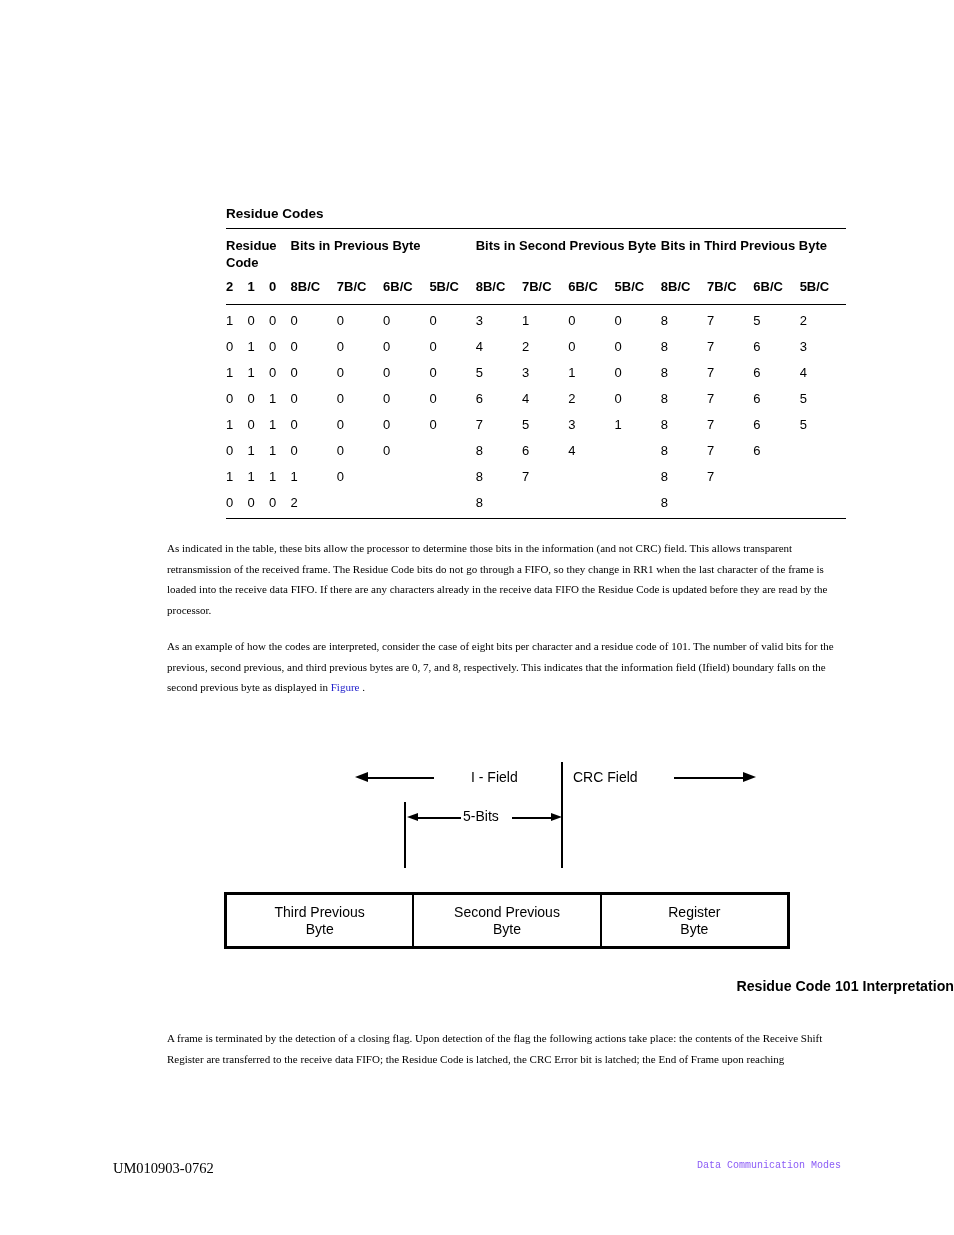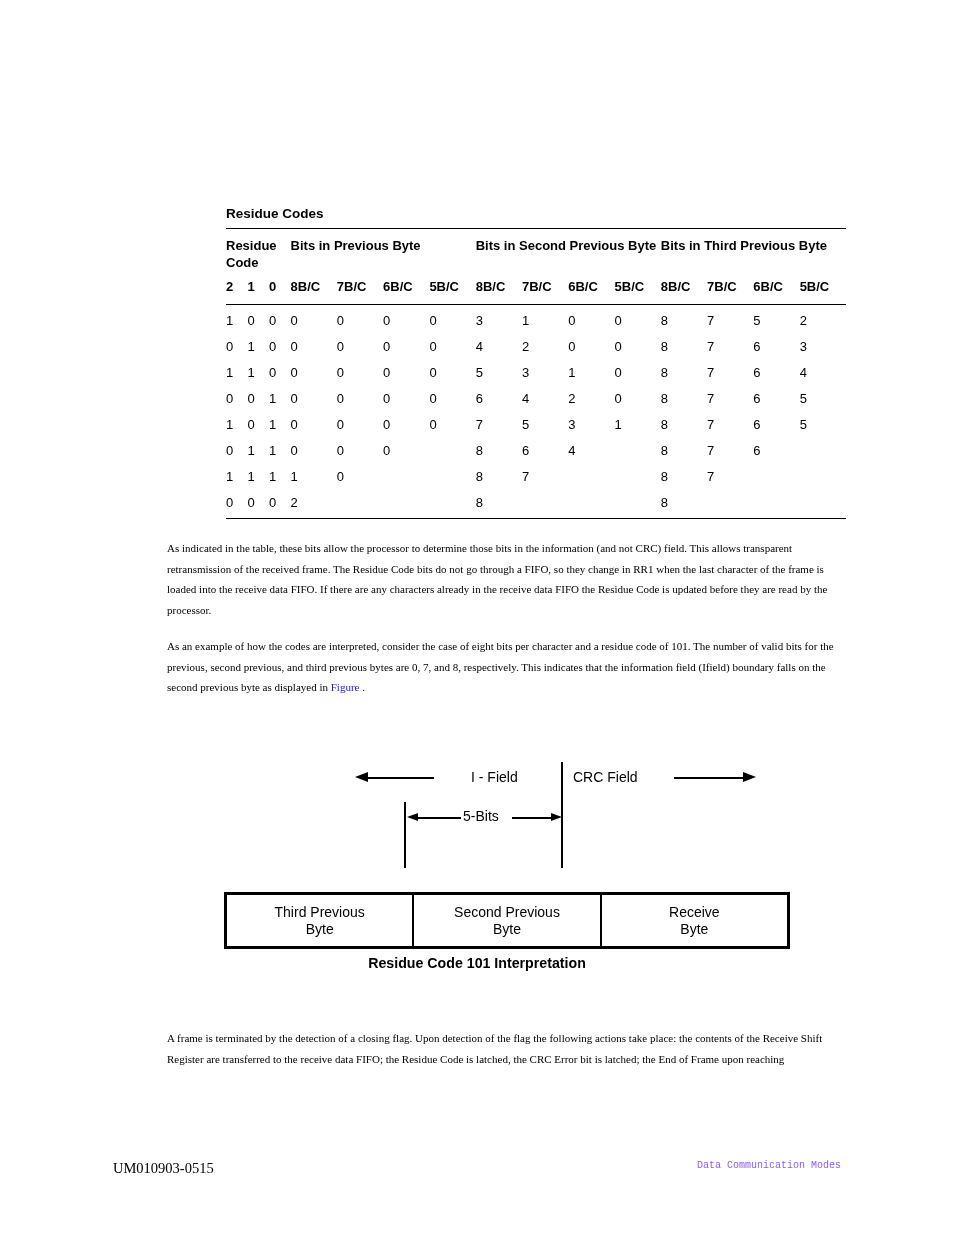--- a/index.html
+++ b/index.html
@@ -192,23 +192,23 @@
     line-height: 17px;
     color: #000;
     border-right: 2.5px solid #000;
     box-sizing: border-box;
   }
   .byte-cell:last-child { border-right: none; }
 
   .fig-caption {
     position: absolute;
     left: 0;
-    top: 955px;
+    top: 978px;
     width: 954px;
-    text-align: center;
+    text-align: right;
     font-family: "Liberation Sans", sans-serif;
     font-weight: bold;
     font-size: 14.2px;
     color: #000;
   }
 
   
   .footer-left {
     position: absolute;
     left: 113px;
@@ -432,27 +432,27 @@
         </span>
       </div>
       <div class="byte-cell">
         <span>
           <span>Second Previous</span><br>
           <span>Byte</span>
         </span>
       </div>
       <div class="byte-cell">
         <span>
-          <span>Receive</span><br>
+          <span>Register</span><br>
           <span>Byte</span>
         </span>
       </div>
     </div>
   </div>
 
   <div class="fig-caption">Residue Code 101 Interpretation</div>
 
   <div class="para" id="para3">A frame is terminated by the detection of a closing flag. Upon detection of the flag the following actions take place: the contents of the Receive Shift Register are transferred to the receive data FIFO; the Residue Code is latched, the CRC Error bit is latched; the End of Frame upon reaching</div>
 
-  <div class="footer-left">UM010903-0515</div>
+  <div class="footer-left">UM010903-0762</div>
   <div class="footer-right">Data Communication Modes</div>
 
 </div>
 
 </body></html>

